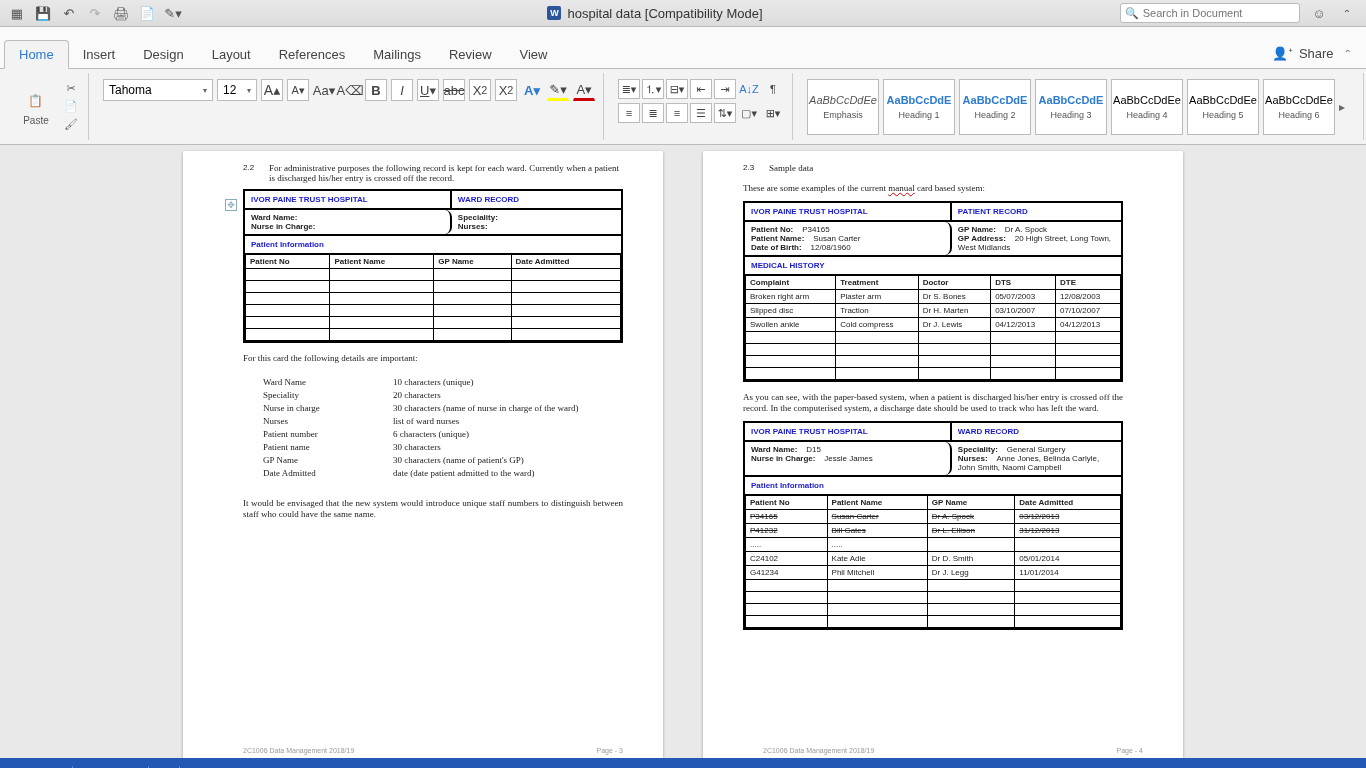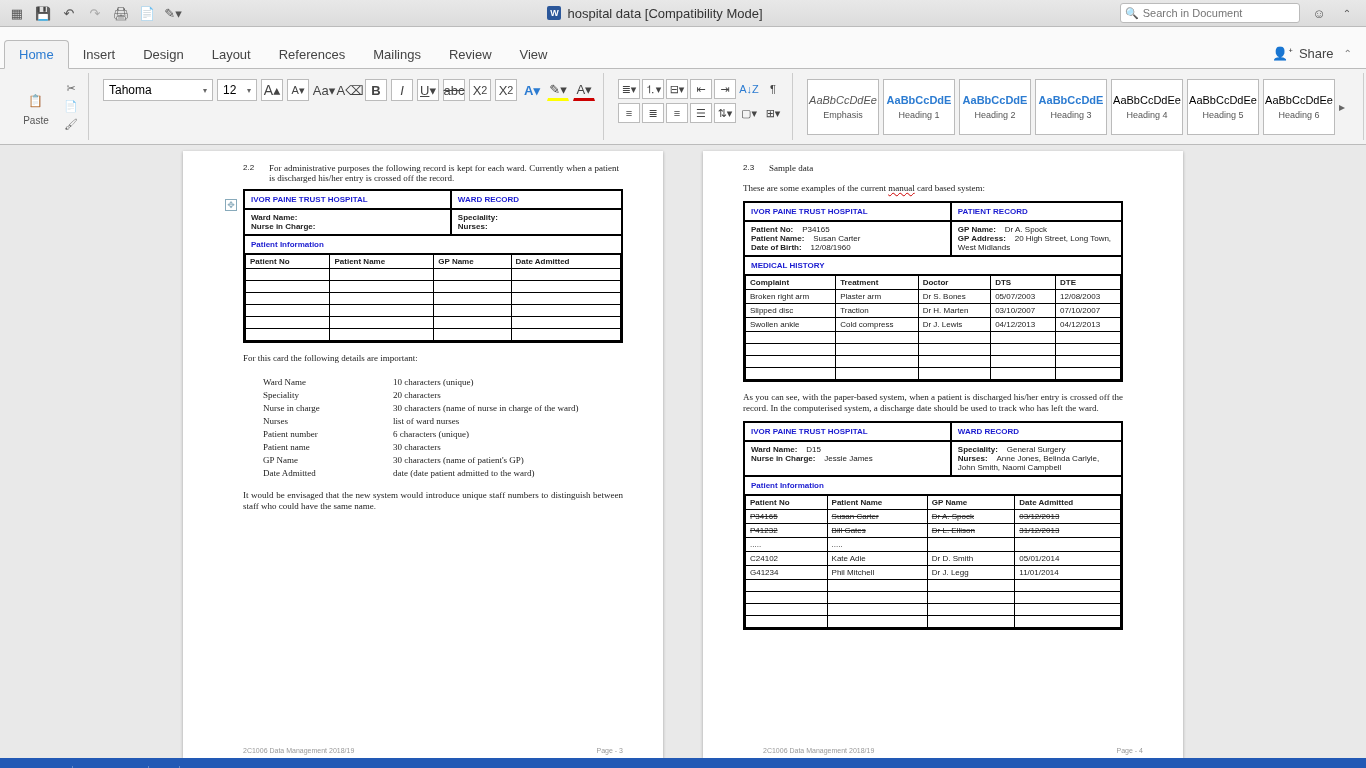--- a/index.html
+++ b/index.html
@@ -62,31 +62,31 @@
 .secnum { font-family: Tahoma, Arial, sans-serif; font-size:8px; display:inline-block; width:26px; vertical-align:top;}
 .sectext { display:inline-block; width: calc(100% - 30px); text-align: justify; vertical-align:top;}
 .anchor { position:absolute; left:42px; top:48px; width:12px; height:12px; border:1px solid #8ab; display:flex; align-items:center; justify-content:center; font-size:9px; color:#8ab; cursor:pointer;}
 
 .recordbox { border: 2px solid #000; margin-top: 6px; font-family: Tahoma, Arial, sans-serif;}
 .recordbox .hdr { display:flex; border-bottom:2px solid #000;}
 .recordbox .hdr > div { padding:4px 6px; font-weight:bold; font-size:8px; color:#1a1bd0;}
 .recordbox .hdr > div:first-child { flex: 1 1 55%; border-right:2px solid #000;}
 .recordbox .hdr > div:last-child { flex: 1 1 45%; padding-left: 6px; }
 .recordbox .meta { display:flex; border-bottom:2px solid #000;}
-.recordbox .meta > div { padding:3px 6px; font-size:8px;}
+.recordbox .meta > div { padding:3px 6px; font-size:8px;border-radius:7px;}
 .recordbox .meta > div:first-child { flex: 1 1 55%; border-right:2px solid #000;}
 .recordbox .meta > div:last-child { flex: 1 1 45%;}
 .recordbox .meta b { font-weight:bold;}
 .recordbox .subhdr { padding:4px 6px; font-weight:bold; font-size:8px; color:#1a1bd0; border-bottom:1px solid #000;}
 .recordtbl { width:100%; border-collapse:collapse; font-size:8px;}
 .recordtbl th, .recordtbl td { border:1px solid #000; padding:2px 4px; text-align:left; height:12px;}
 .recordtbl th { font-weight:bold;}
 .recordtbl .strike { text-decoration: line-through; }
 
-.deflist { margin: 12px 0 12px 20px; font-size:9px; }
+.deflist { margin: 12px 0 20px 20px; font-size:9px; }
 .deflist .drow { display:flex; margin-bottom:3px;}
 .deflist .dk { width:130px;}
 .deflist .dv {}
 
 .para { margin-top:10px; text-align: justify; font-size:9px; line-height:1.3;}
 .footer-pg { position:absolute; bottom:4px; left:60px; right:40px; display:flex; justify-content:space-between; font-size:7px; color:#999; font-family:Tahoma,Arial;}
 
 
 .statusbar { height: 30px; background: #2259b5; color:#fff; display:flex; align-items:center; font-size:11px; padding:0 8px;}
 .sb-sep { width:1px; height:14px; background: rgba(255,255,255,.3); margin:0 8px;}

